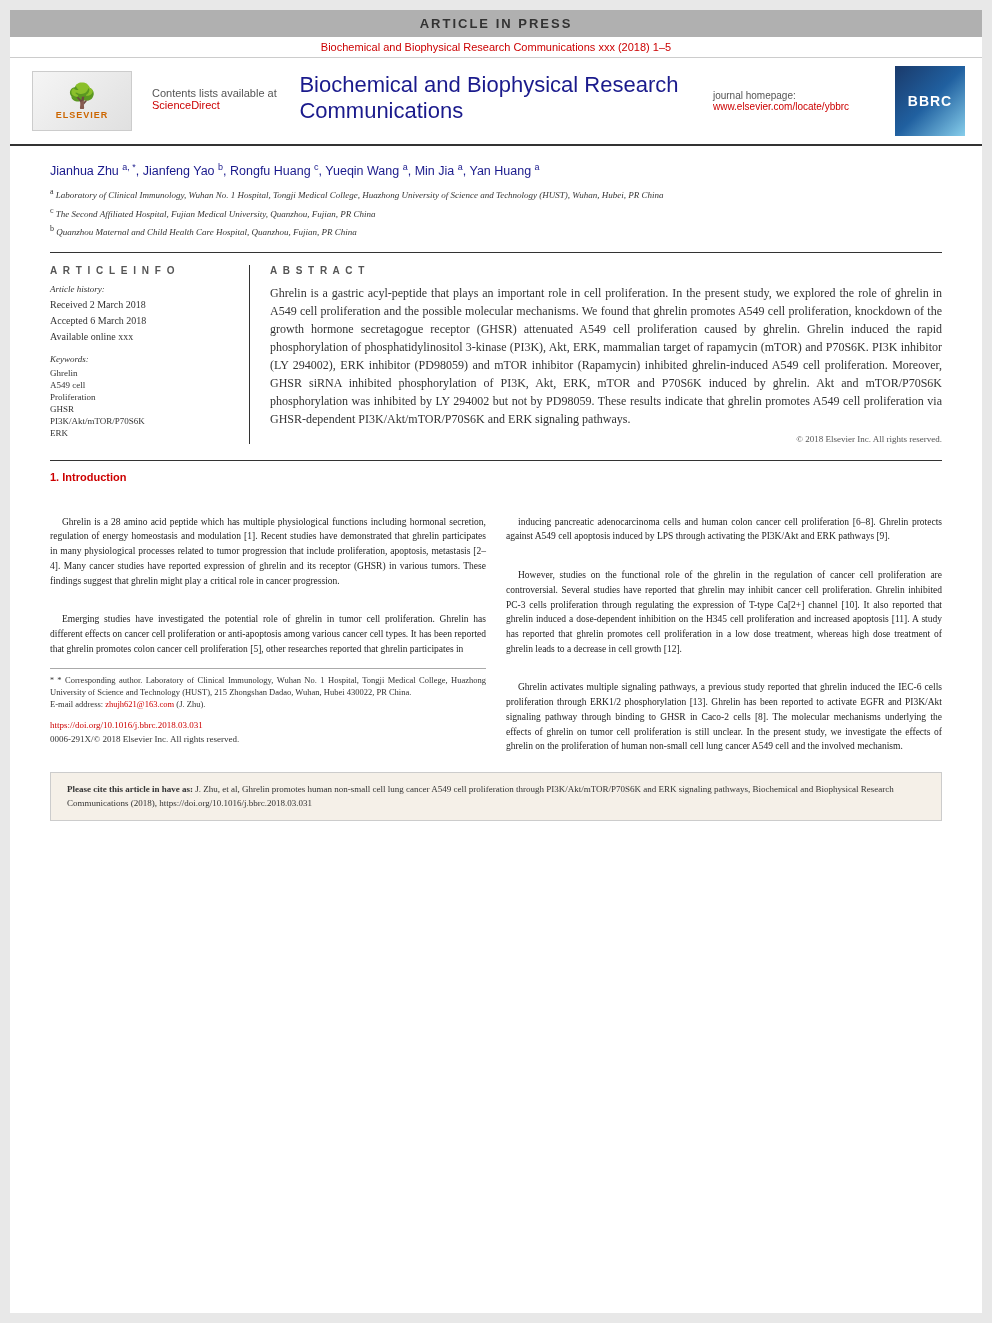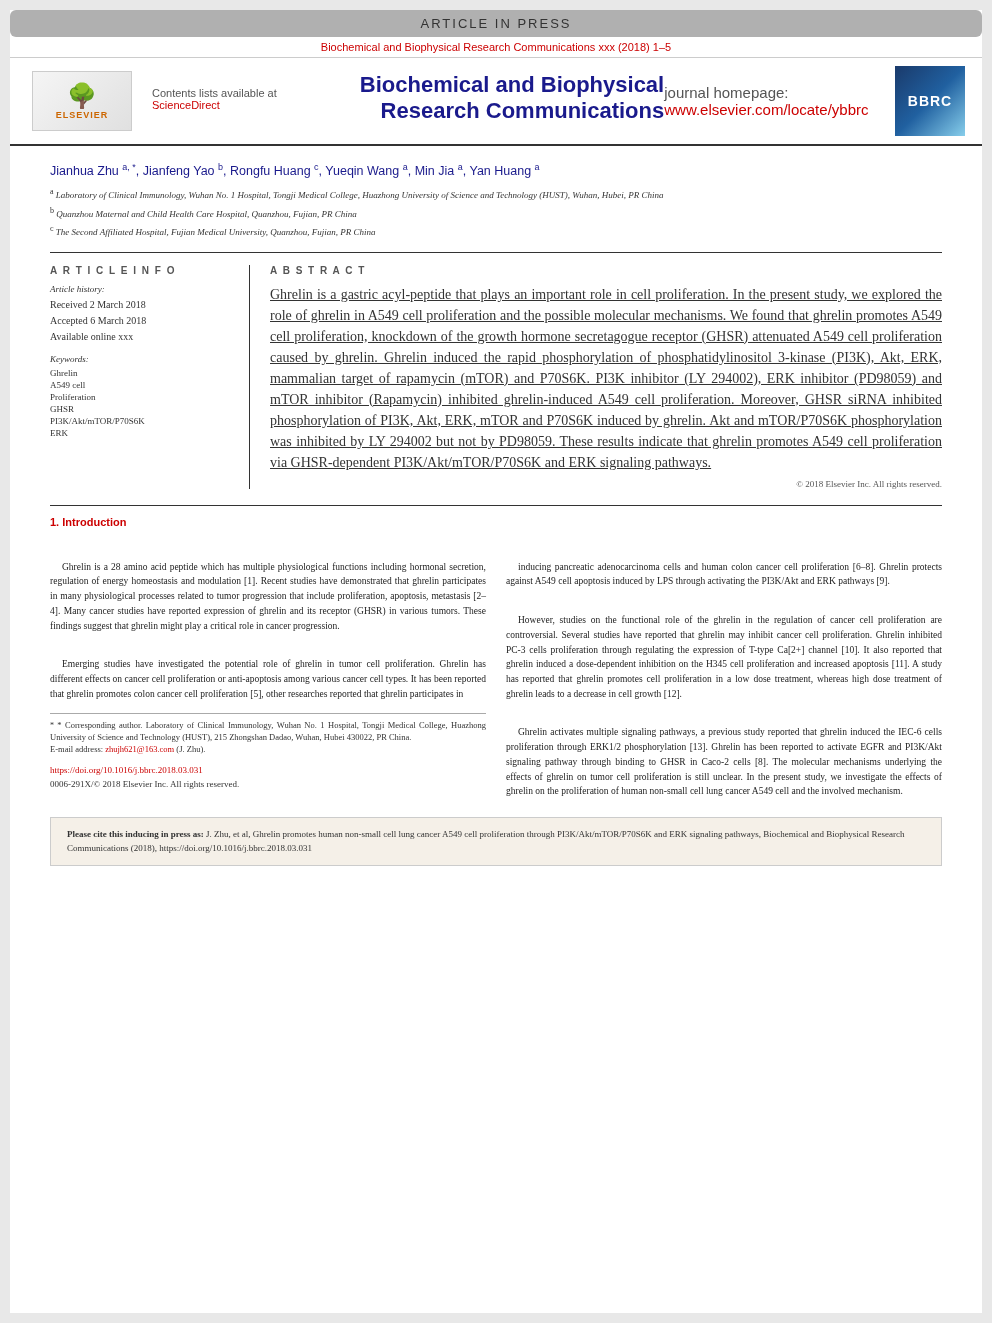--- a/index.html
+++ b/index.html
@@ -16,25 +16,24 @@
       background: #fff;
       display: flex;
       flex-direction: column;
     }
     
     .top-banner {
       background: #b0b0b0;
       text-align: center;
       padding: 6px 0;
       font-size: 13px;
-      font-weight: normal;
+      font-weight: bold;
       letter-spacing: 2px;
       color: #333;
       font-family: Arial, sans-serif;
-      border-radius: 6px;
     }
     
     .journal-info-bar {
       text-align: center;
       padding: 4px 0;
       font-size: 11px;
       color: #c00;
       font-family: Arial, sans-serif;
       border-bottom: 1px solid #ccc;
     }
@@ -91,27 +90,27 @@
       font-family: Arial, sans-serif;
       margin-bottom: 4px;
     }
     .sciencedirect-link {
       color: #c00;
       text-decoration: none;
     }
     .journal-title-main {
       font-size: 22px;
       color: #1a1a8c;
-      font-weight: bold;
-      text-align: right;
+      font-weight: normal;
+      text-align: left;
       font-family: Arial, sans-serif;
       margin-bottom: 6px;
     }
     .journal-homepage {
-      font-size: 15px;
+      font-size: 10px;
       color: #555;
       font-family: Arial, sans-serif;
     }
     .journal-homepage-link {
       color: #c00;
       text-decoration: none;
     }
     .header-right {
       width: 80px;
       flex-shrink: 0;
@@ -214,25 +213,24 @@
     }
     .keywords-section {
       margin-top: 10px;
     }
     .keyword-item {
       font-size: 9px;
       color: #333;
       margin-bottom: 2px;
     }
     .abstract-text {
-      font-size: 14px;
+      font-size: 12px;
       color: #333;
       line-height: 1.5;
       text-align: justify;
-      text-decoration: underline;
     }
     .abstract-copyright {
       font-size: 9px;
       color: #555;
       text-align: right;
       margin-top: 6px;
     }
     
     .intro-section {
       border-top: 1px solid #333;
@@ -340,26 +338,26 @@
     <div class="authors">
       Jianhua Zhu <sup class="author-sup">a, *</sup>, Jianfeng Yao <sup class="author-sup">b</sup>, Rongfu Huang <sup class="author-sup">c</sup>, Yueqin Wang <sup class="author-sup">a</sup>, Min Jia <sup class="author-sup">a</sup>, Yan Huang <sup class="author-sup">a</sup>
     </div>
 
     <div class="affiliations">
       <span class="affil-line">
         <sup class="affil-sup">a</sup>
         <span>Laboratory of Clinical Immunology, Wuhan No. 1 Hospital, Tongji Medical College, Huazhong University of Science and Technology (HUST), Wuhan, Hubei, PR China</span>
       </span>
       <span class="affil-line">
+        <sup class="affil-sup">c</sup>
+        <span>The Second Affiliated Hospital, Fujian Medical University, Quanzhou, Fujian, PR China</span>
+      </span>
+      <span class="affil-line">
         <sup class="affil-sup">b</sup>
         <span>Quanzhou Maternal and Child Health Care Hospital, Quanzhou, Fujian, PR China</span>
-      </span>
-      <span class="affil-line">
-        <sup class="affil-sup">c</sup>
-        <span>The Second Affiliated Hospital, Fujian Medical University, Quanzhou, Fujian, PR China</span>
       </span>
     </div>
 
     <div class="two-col">
 
       <div class="article-info-col">
         <div class="section-label">A R T I C L E   I N F O</div>
         <div class="article-history-label">Article history:</div>
         <div class="article-history-item">Received 2 March 2018</div>
         <div class="article-history-item">Accepted 6 March 2018</div>
@@ -410,17 +408,17 @@
         </div>
         <div class="body-col">
           <p>inducing pancreatic adenocarcinoma cells and human colon cancer cell proliferation [6–8]. Ghrelin protects against A549 cell apoptosis induced by LPS through activating the PI3K/Akt and ERK pathways [9].</p>
           <p>However, studies on the functional role of the ghrelin in the regulation of cancer cell proliferation are controversial. Several studies have reported that ghrelin may inhibit cancer cell proliferation. Ghrelin inhibited PC-3 cells proliferation through regulating the expression of T-type Ca[2+] channel [10]. It also reported that ghrelin induced a dose-dependent inhibition on the H345 cell proliferation and increased apoptosis [11]. A study has reported that ghrelin promotes cell proliferation in a low dose treatment, whereas high dose treatment of ghrelin leads to a decrease in cell growth [12].</p>
           <p>Ghrelin activates multiple signaling pathways, a previous study reported that ghrelin induced the IEC-6 cells proliferation through ERK1/2 phosphorylation [13]. Ghrelin has been reported to activate EGFR and PI3K/Akt signaling pathway through binding to GHSR in Caco-2 cells [8]. The molecular mechanisms underlying the effects of ghrelin on tumor cell proliferation is still unclear. In the present study, we investigate the effects of ghrelin on the proliferation of human non-small cell lung cancer A549 cell and the involved mechanism.</p>
         </div>
       </div>
     </div>
 
     <div class="citation-bar">
-      <span class="citation-bar-label">Please cite this inducing in press as: </span>
+      <span class="citation-bar-label">Please cite this article in have as: </span>
       <span>J. Zhu, et al, Ghrelin promotes human non-small cell lung cancer A549 cell proliferation through PI3K/Akt/mTOR/P70S6K and ERK signaling pathways, Biochemical and Biophysical Research Communications (2018), https://doi.org/10.1016/j.bbrc.2018.03.031</span>
     </div>
   </div>
 </div>
 
 </body></html>

